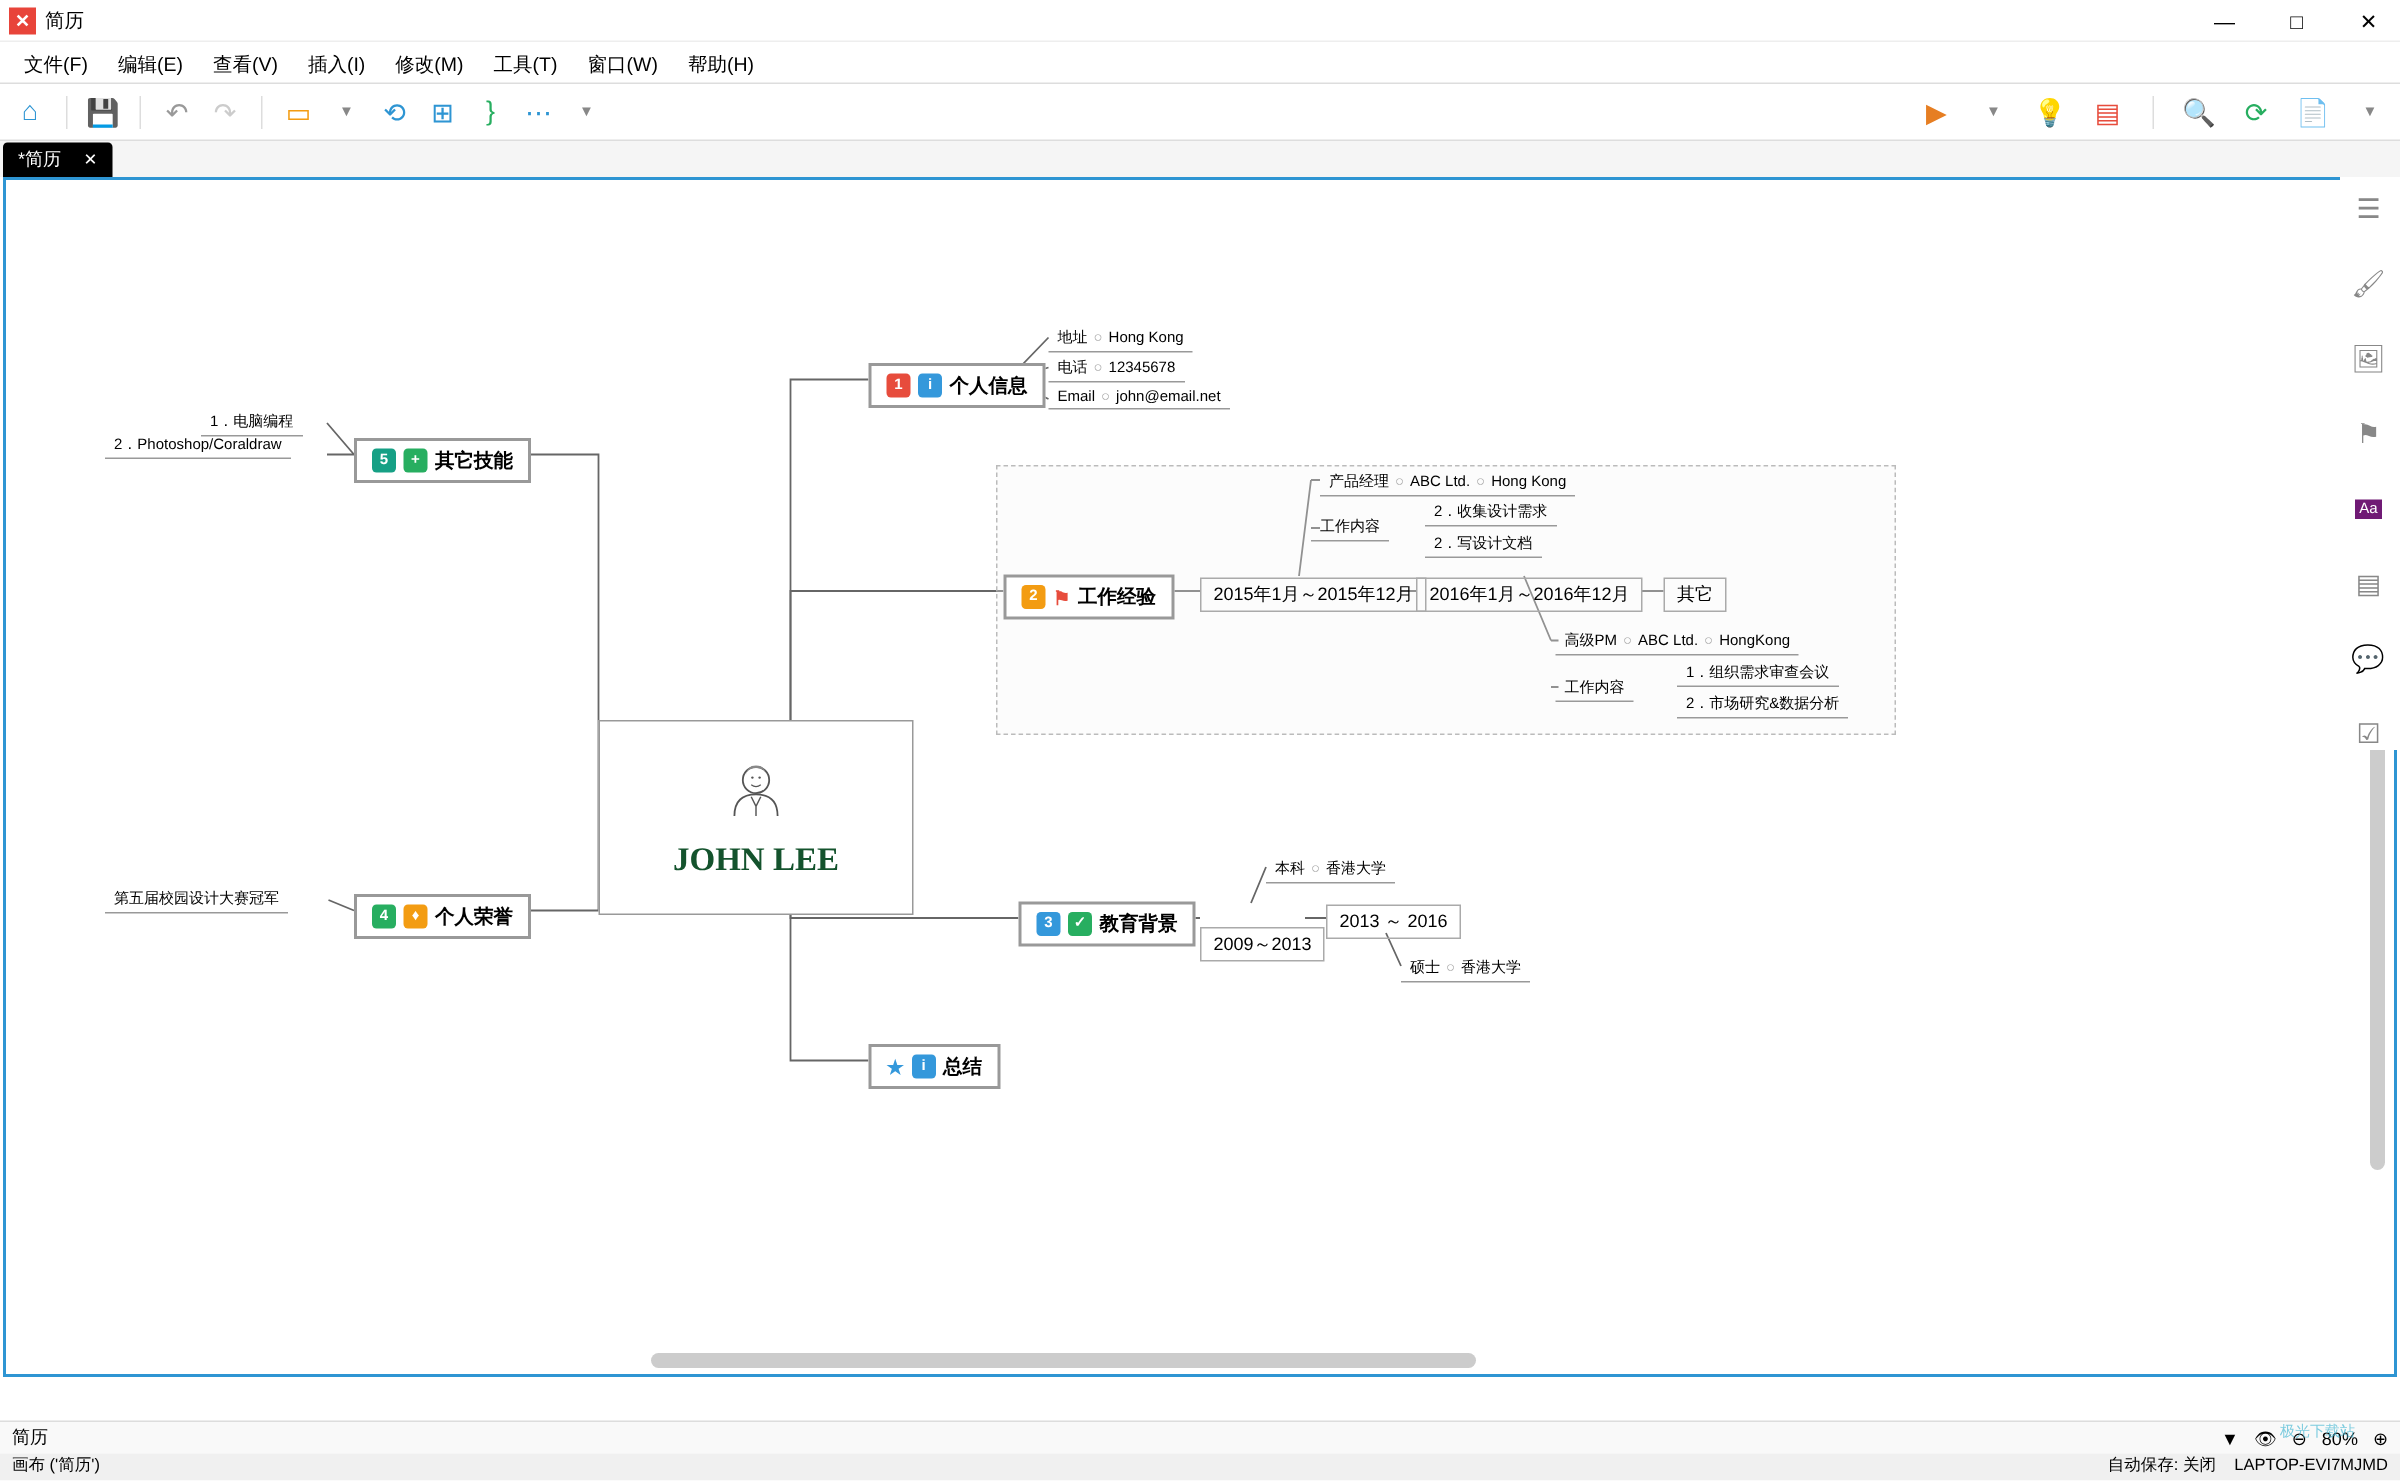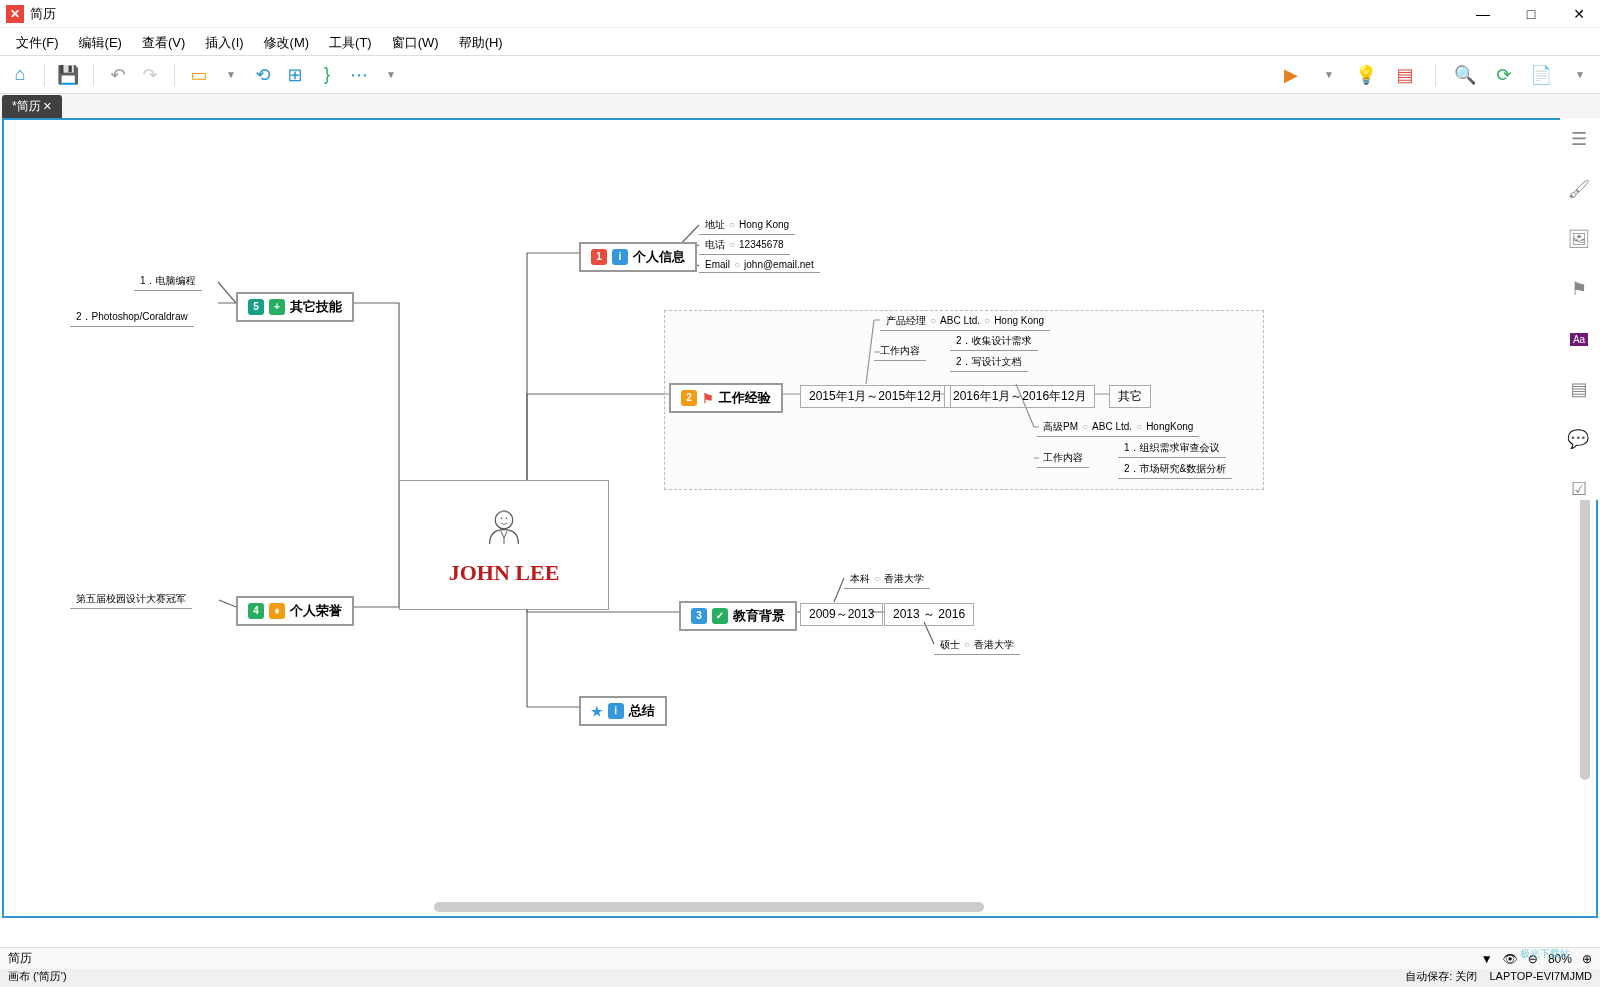--- a/index.html
+++ b/index.html
@@ -9,31 +9,31 @@
 .title-text{flex:1;font-size:13px}
 .win-controls{display:flex;gap:18px;align-items:center}
 .win-btn{width:30px;height:20px;display:flex;align-items:center;justify-content:center;font-size:14px;cursor:pointer}
 .menubar{height:28px;display:flex;align-items:flex-end;padding:0 6px;border-bottom:1px solid #ddd}
 .menu-item{padding:3px 10px;font-size:13px;cursor:pointer}
 .toolbar{height:38px;display:flex;align-items:center;padding:0 8px;border-bottom:1px solid #ddd;gap:8px}
 .tool-btn{width:24px;height:24px;display:flex;align-items:center;justify-content:center;cursor:pointer;font-size:18px}
 .tool-sep{width:1px;height:22px;background:#ddd;margin:0 4px}
 .tool-right{margin-left:auto;display:flex;gap:14px;align-items:center}
 .tabbar{height:24px;display:flex;align-items:flex-end;padding-left:2px;background:#f5f5f5}
-.tab{background:#404040;color:#fff;padding:3px 10px;font-size:12px;display:flex;align-items:center;gap:2px;border-radius:3px 3px 0 0}
+.tab{background:#000000;color:#fff;padding:3px 10px;font-size:12px;display:flex;align-items:center;gap:15px;border-radius:3px 3px 0 0}
 .tab-close{font-size:11px;cursor:pointer}
 .canvas-area{position:relative;height:800px;border:2px solid #2e95d3;margin:0 2px;background:#fff;overflow:hidden}
 .right-toolbar{position:absolute;right:2px;top:118px;width:38px;background:#fff;display:flex;flex-direction:column;align-items:center;padding-top:10px;gap:28px}
 .right-tool{width:22px;height:22px;cursor:pointer;color:#888;font-size:18px;display:flex;align-items:center;justify-content:center}
 .scrollbar-v{position:absolute;right:6px;top:260px;width:10px;height:400px;background:#ccc;border-radius:5px}
 .scrollbar-h{position:absolute;bottom:4px;left:430px;width:550px;height:10px;background:#ccc;border-radius:5px}
 .node{position:absolute;border:1px solid #999;background:#fff;padding:4px 10px;display:flex;align-items:center;gap:5px;font-size:13px}
 .node.heavy{border-width:2px;font-weight:bold}
 .central{position:absolute;left:395px;top:360px;width:210px;height:130px;border:1px solid #999;background:#fff;display:flex;flex-direction:column;align-items:center;justify-content:center}
-.central-name{font-family:"Times New Roman",serif;font-size:22px;font-weight:bold;color:#b91c1c;margin-top:8px}
+.central-name{font-family:"Times New Roman",serif;font-size:22px;font-weight:bold;color:#14532d;margin-top:8px}
 .avatar{width:48px;height:48px}
 .badge{display:inline-block;width:16px;height:16px;border-radius:3px;font-size:10px;color:#fff;text-align:center;line-height:16px;font-weight:bold}
 .b-red{background:#e74c3c}.b-blue{background:#3498db}.b-orange{background:#f39c12}.b-green{background:#27ae60}.b-teal{background:#16a085}
 .leaf{position:absolute;border-bottom:1px solid #999;padding:2px 6px;font-size:10px;white-space:nowrap}
 .sub{position:absolute;border:1px solid #aaa;padding:2px 8px;font-size:12px}
 .o{color:#aaa;margin:0 4px}
 svg.connector{position:absolute;top:0;left:0;pointer-events:none}
 .dashed-box{position:absolute;border:1px dashed #bbb;background:rgba(245,245,245,.3)}
 .bottom-bar{position:absolute;bottom:18px;left:0;right:0;height:22px;display:flex;align-items:center;padding:0 8px;font-size:12px;background:#f9f9f9;border-top:1px solid #ddd}
 .status-bar{position:absolute;bottom:0;left:0;right:0;height:18px;display:flex;align-items:flex-start;padding:0 8px;font-size:11px;background:#f0f0f0;justify-content:space-between}
@@ -195,31 +195,31 @@
   <div class="leaf" style="left:946px;top:212px">2．收集设计需求</div>
   <div class="leaf" style="left:946px;top:233px">2．写设计文档</div>
 
   <div class="leaf" style="left:1033px;top:298px">
     <span>高级PM</span><span class="o">○</span><span>ABC Ltd.</span><span class="o">○</span><span>HongKong</span>
   </div>
   <div class="leaf" style="left:1033px;top:329px">工作内容</div>
   <div class="leaf" style="left:1114px;top:319px">1．组织需求审查会议</div>
   <div class="leaf" style="left:1114px;top:340px">2．市场研究&amp;数据分析</div>
 
-  <div class="sub" style="left:796px;top:483px">2009～2013</div>
+  <div class="sub" style="left:796px;top:498px">2009～2013</div>
   <div class="sub" style="left:880px;top:483px">2013 ～ 2016</div>
   <div class="leaf" style="left:840px;top:450px">
     <span>本科</span><span class="o">○</span><span>香港大学</span>
   </div>
   <div class="leaf" style="left:930px;top:516px">
     <span>硕士</span><span class="o">○</span><span>香港大学</span>
   </div>
 
   <div class="leaf" style="left:130px;top:152px;text-align:right">1．电脑编程</div>
-  <div class="leaf" style="left:66px;top:188px;text-align:center">2．Photoshop/Coraldraw</div>
+  <div class="leaf" style="left:66px;top:167px;text-align:center">2．Photoshop/Coraldraw</div>
 
   <div class="leaf" style="left:66px;top:470px;text-align:right">第五届校园设计大赛冠军</div>
 
   <div class="scrollbar-v"></div>
   <div class="scrollbar-h"></div>
 </div>
 
 <div class="right-toolbar">
   <div class="right-tool">☰</div>
   <div class="right-tool">🖌</div>

